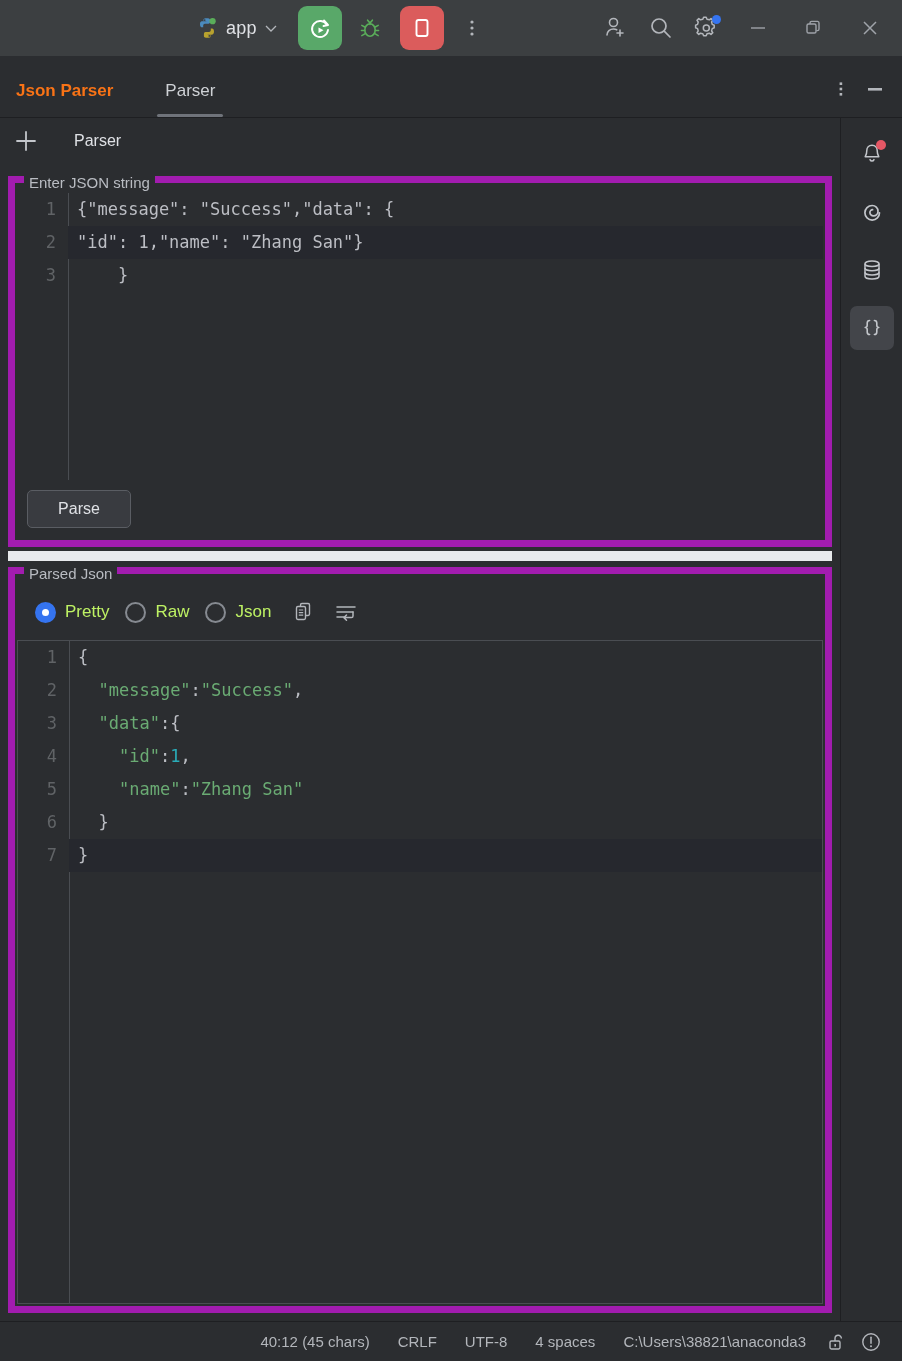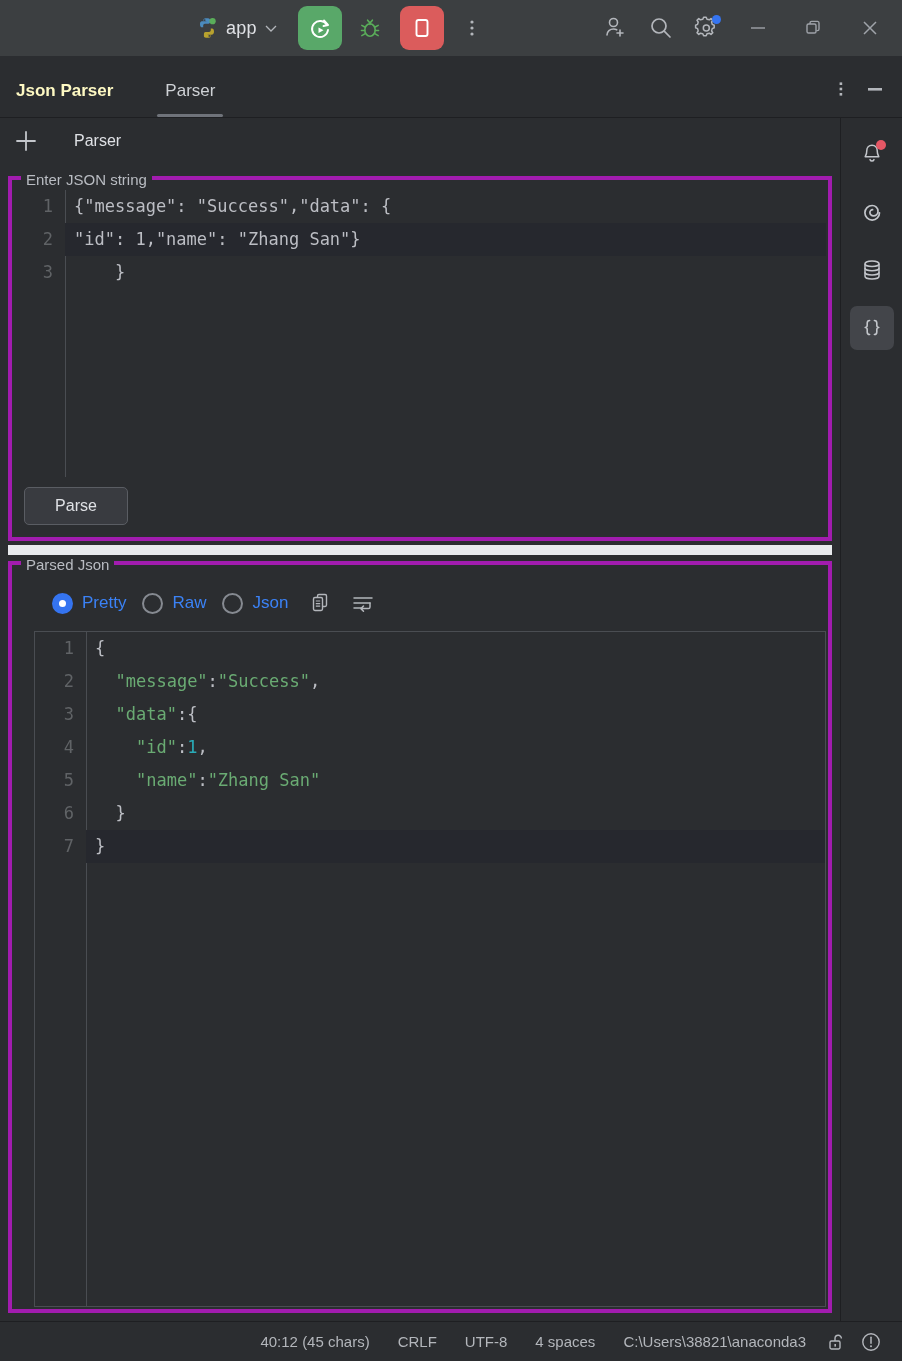--- a/index.html
+++ b/index.html
@@ -30,21 +30,21 @@
   .tb-right { margin-left: auto; display: flex; align-items: center; padding-right: 4px; }
   .tb-icon { width: 46px; height: 46px; display: flex; align-items: center; justify-content: center; position: relative; }
   .win-btn { width: 56px; height: 56px; display: flex; align-items: center; justify-content: center; }
   .badge-blue { position: absolute; width: 9px; height: 9px; border-radius: 50%; background: #3574f0; top: 10px; right: 9px; }
 
   
   .twheader {
     height: 62px; flex: 0 0 62px; background: #2b2d30; display: flex; align-items: flex-end;
     border-bottom: 1px solid #1e1f22; position: relative;
   }
-  .tw-title { font-size: 17px; font-weight: bold; color: #fef9c3; padding: 0 0 16px 16px; }
+  .tw-title { font-size: 17px; font-weight: bold; color: #f97316; padding: 0 0 16px 16px; }
   .tw-tab { position: relative; margin-left: 38px; padding: 0 14px 16px 14px; font-size: 17px; color: #cfd2d6; }
   .tw-tab .underline { position: absolute; left: 6px; right: 6px; bottom: 0; height: 3px; background: #6f737a; border-radius: 2px; }
   .tw-actions { margin-left: auto; display: flex; align-items: center; padding: 0 10px 12px 0; }
   .tw-act { width: 34px; height: 32px; display: flex; align-items: center; justify-content: center; }
 
   
   .bodyrow { flex: 1; display: flex; min-height: 0; }
   .content { flex: 1; min-width: 0; display: flex; flex-direction: column; background: #2b2d30; }
 
   
@@ -57,29 +57,29 @@
     width: 62px; flex: 0 0 62px; background: #2b2d30; border-left: 1px solid #1e1f22;
     display: flex; flex-direction: column; align-items: center; padding-top: 14px; gap: 14px;
   }
   .stripe-btn { width: 44px; height: 44px; display: flex; align-items: center; justify-content: center; border-radius: 7px; position: relative; }
   .stripe-btn.active { background: #43454a; }
   .dot-red { position: absolute; width: 10px; height: 10px; border-radius: 50%; background: #e55765; top: 8px; right: 8px; }
 
   
   .panels { flex: 1; min-height: 0; display: flex; flex-direction: column; padding: 0 8px 0 8px; }
 
-  .groupbox { position: relative; border: 4px solid #a21caf; margin: 0; }
+  .groupbox { position: relative; border: 7px solid #a21caf; margin: 0; }
   .gb-legend {
     position: absolute; top: -10px; left: 9px; background: #2b2d30; padding: 0 5px;
     font-size: 15px; color: #b9bcc2; line-height: 19px;
   }
 
   .panel-top { flex: 0 0 345px; display: flex; flex-direction: column; margin-top: 12px; }
   .splitter { flex: 0 0 10px; background: #e8eaed; margin: 4px 0 6px 0; }
-  .panel-bottom { flex: 1; min-height: 0; display: flex; flex-direction: column; margin-bottom: 8px; padding-left: 20px; }
+  .panel-bottom { flex: 1; min-height: 0; display: flex; flex-direction: column; margin-bottom: 8px; }
 
   .gb-inner { display: flex; flex-direction: column; height: 100%; padding: 10px 2px 2px 2px; }
 
   
   .editor {
     display: flex; background: #2b2d30; font-family: "DejaVu Sans Mono", monospace;
     font-size: 17px; line-height: 33px; overflow: hidden; position: relative;
   }
   .editor.bordered { border: 1px solid #4a4d52; }
   .gutter {
@@ -105,21 +105,21 @@
 
   
   .radio-row { height: 56px; display: flex; align-items: center; padding-left: 18px; gap: 0; }
   .radio-item { display: flex; align-items: center; gap: 9px; margin-right: 16px; }
   .radio {
     width: 21px; height: 21px; border-radius: 50%; border: 2px solid #868a91; background: transparent;
     display: flex; align-items: center; justify-content: center;
   }
   .radio.on { border-color: #3574f0; background: #3574f0; }
   .radio.on::after { content: ""; width: 7px; height: 7px; border-radius: 50%; background: #fff; }
-  .radio-label { font-size: 17px; color: #3b82f6; }
+  .radio-label { font-size: 17px; color: #bef264; }
   .mini-icon { width: 30px; height: 30px; display: flex; align-items: center; justify-content: center; margin-left: 2px; }
 
   .out-editor { flex: 1; min-height: 0; }
 
   
   .statusbar {
     height: 40px; flex: 0 0 40px; background: #2b2d30; border-top: 1px solid #1e1f22;
     display: flex; align-items: center; justify-content: flex-end; padding-right: 14px; gap: 0;
   }
   .st-item { font-size: 15px; color: #b3b6bb; padding: 0 14px; }

